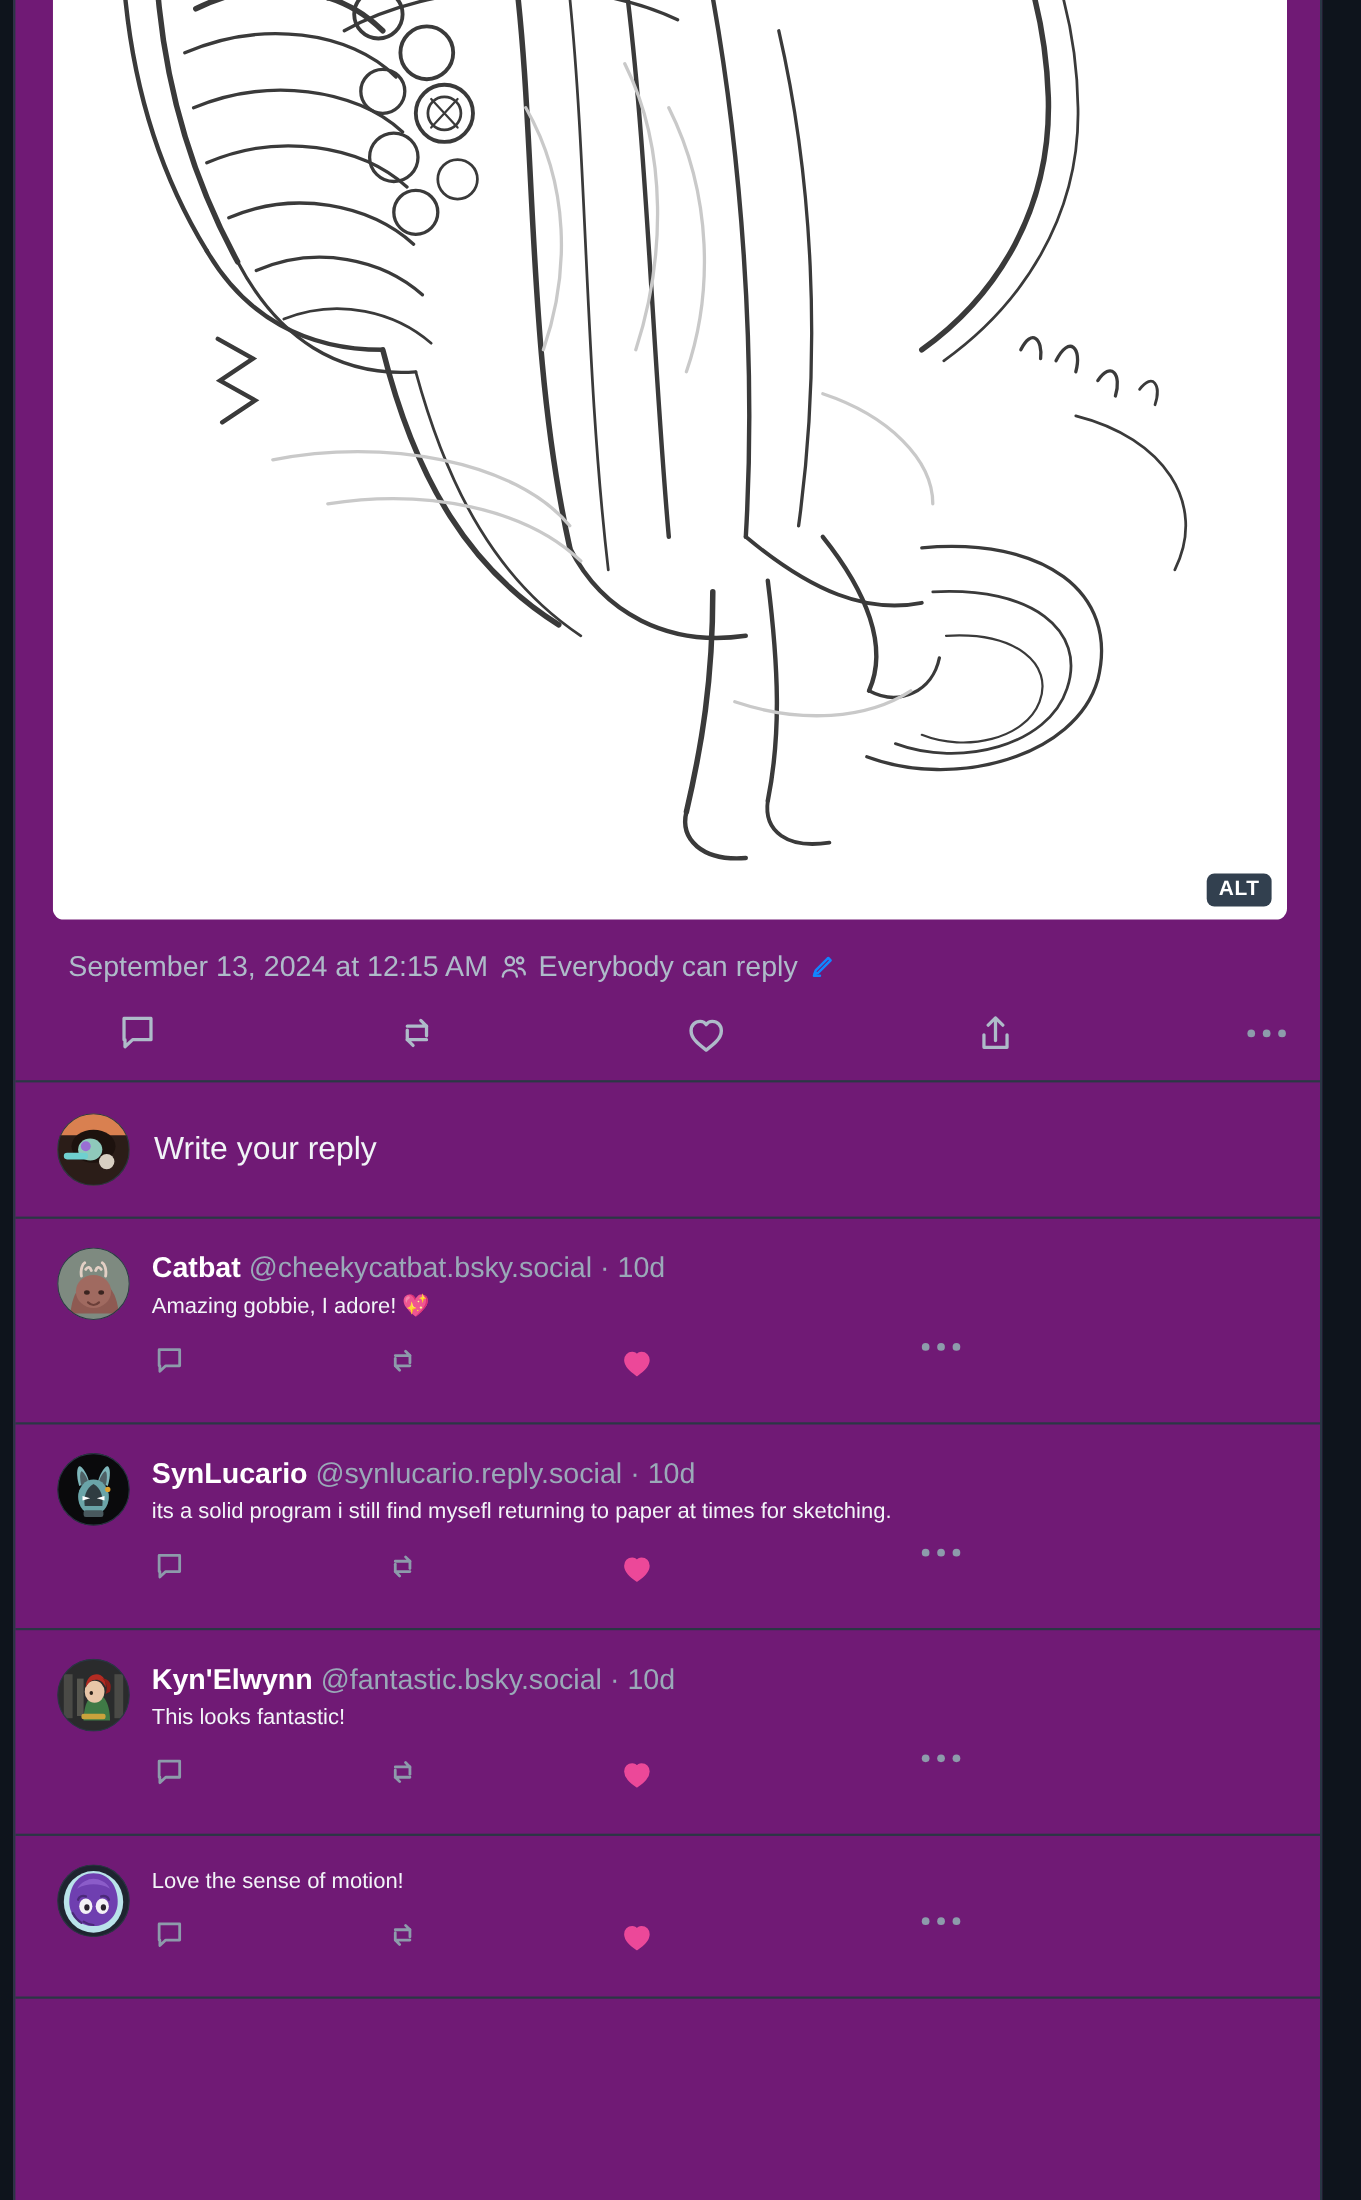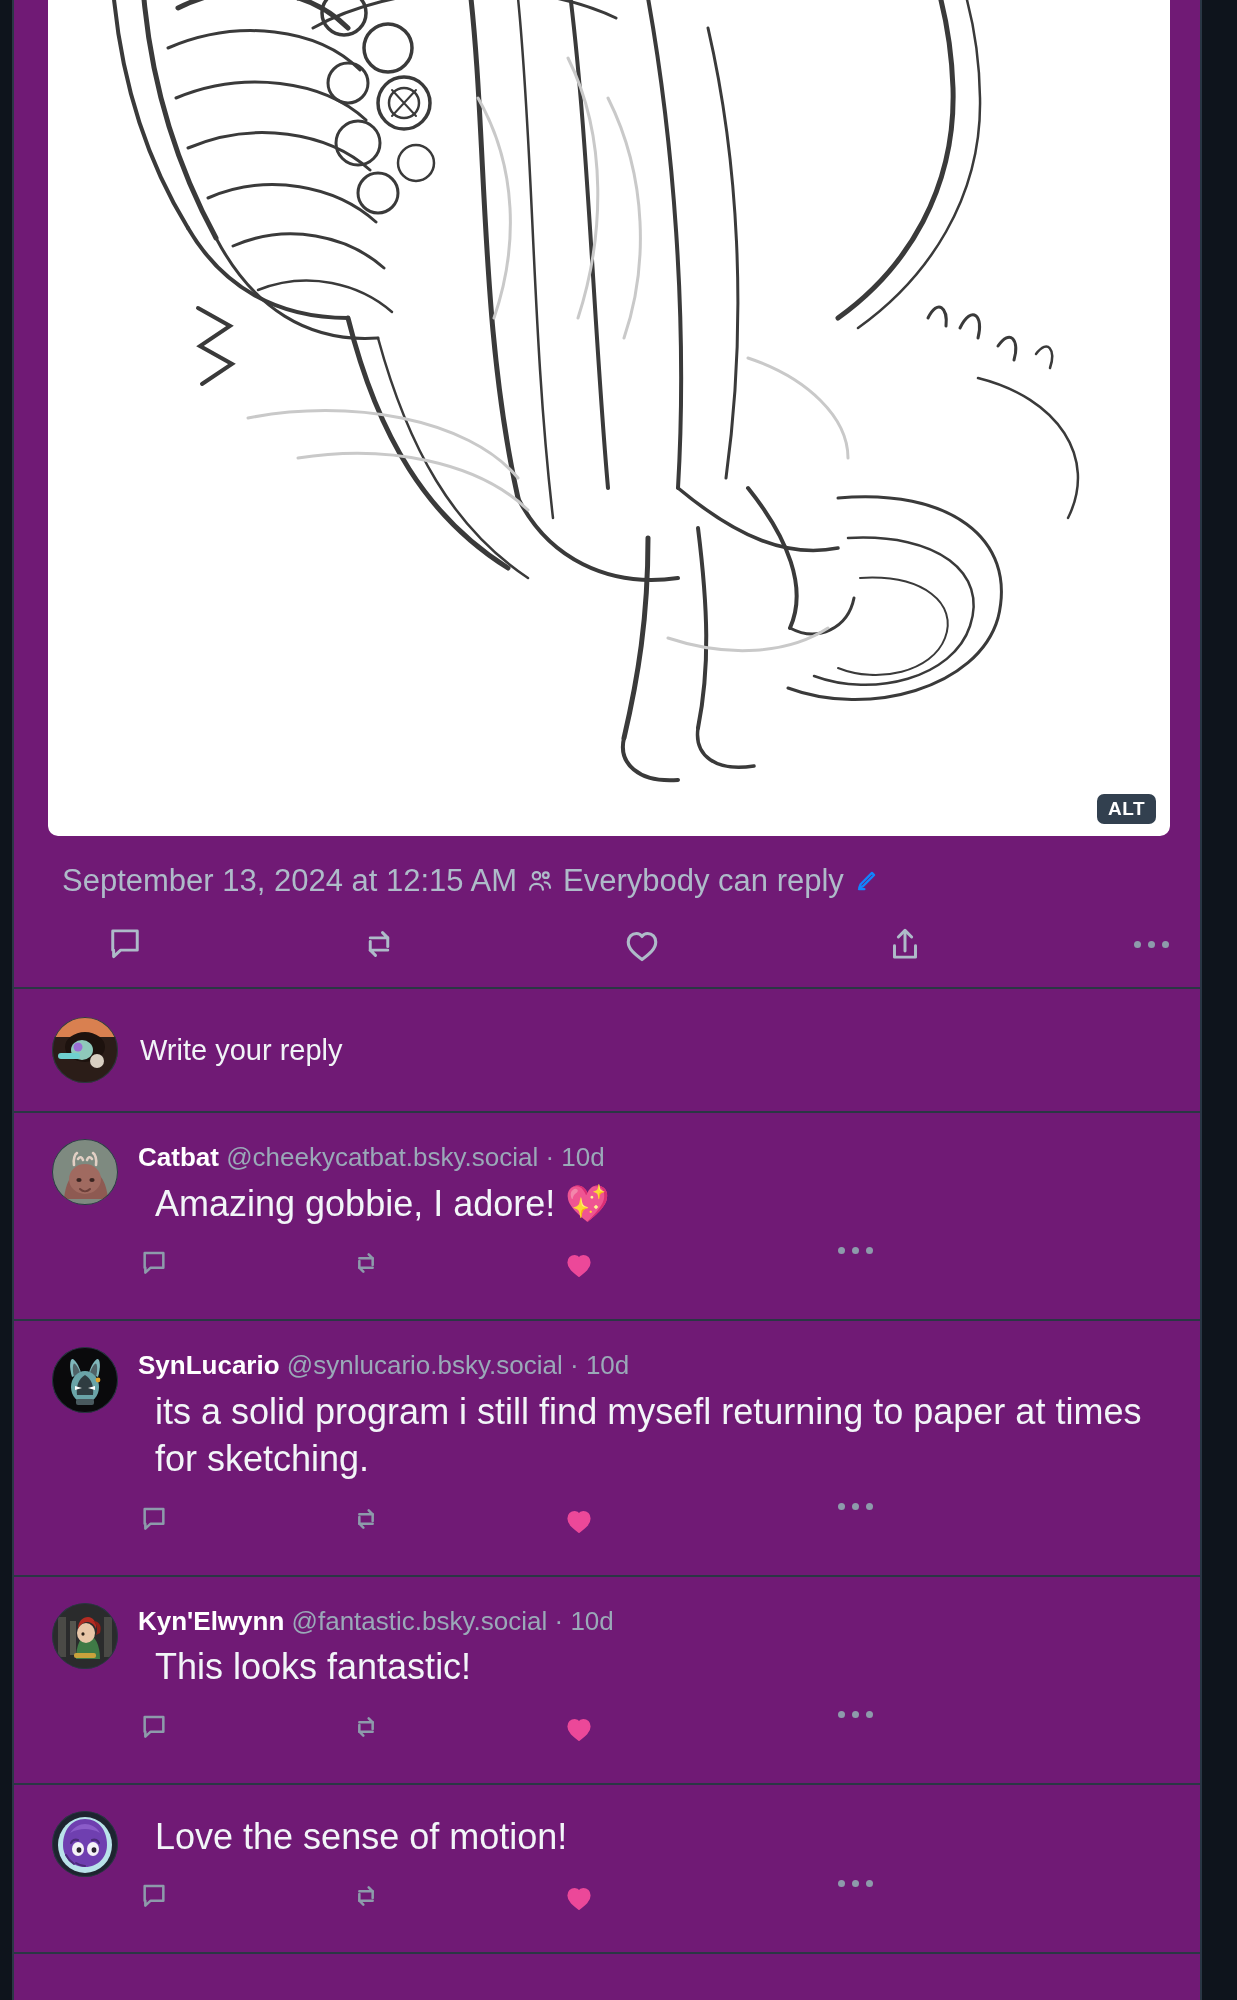--- a/index.html
+++ b/index.html
@@ -63,21 +63,21 @@
     border-radius: 7px;
     line-height: 1;
   }
 
   .meta-row {
     display: flex;
     align-items: center;
     gap: 9px;
     padding: 27px 0 0 14px;
     color: #aebbc9;
-    font-size: 31px;
+    font-size: 26px;
     white-space: nowrap;
   }
   .people-icon { display: inline-flex; align-items: center; }
   .pencil-icon { display: inline-flex; align-items: center; }
 
   .actionbar {
     display: flex;
     align-items: center;
     padding: 30px 0 28px 0;
     position: relative;
@@ -125,24 +125,23 @@
   }
   .reply-name {
     color: #ffffff;
     font-weight: bold;
   }
   .reply-handle { color: #9aa9b8; }
   .reply-dot { color: #9aa9b8; }
   .reply-time { color: #9aa9b8; }
   .reply-text {
     color: #f2f5f8;
-    font-size: 36px;
+    font-size: 20px;
     line-height: 1.32;
     max-width: 990px;
-    margin-left: 17px;
   }
   .reply-actions {
     position: relative;
     height: 74px;
     margin-top: 8px;
   }
   .reply-actions .act {
     position: absolute;
     top: 12px;
     display: flex;
@@ -397,21 +396,21 @@
           <path d="M23 39l7 2-7 2z" fill="#ffffff"></path>
           <path d="M43 39l-7 2 7 2z" fill="#ffffff"></path>
           <rect x="24" y="52" width="18" height="6" rx="2" fill="#49595e"></rect>
           <circle cx="46" cy="33" r="2.4" fill="#e0a22c"></circle>
           <circle cx="33" cy="33" r="33" fill="none" stroke="#2a3744" stroke-width="2"></circle>
         </svg>
       </div>
       <div class="reply-body">
         <div class="reply-head">
           <span class="reply-name">SynLucario</span>
-          <span class="reply-handle">@synlucario.bsky.social</span>
+          <span class="reply-handle">@synlucario.reply.social</span>
           <span class="reply-dot">·</span>
           <span class="reply-time">10d</span>
         </div>
         <div class="reply-text">its a solid program i still find mysefl returning to paper at times for sketching.</div>
         <div class="reply-actions">
           <div class="act" style="left:0;">
             <svg width="32" height="32" viewBox="0 0 24 24" fill="none" stroke="#8d9bab" stroke-width="1.9" stroke-linejoin="round">
               <path d="M5 4.5h14v11H9.5L5.5 19.2V15.5H5z"></path>
             </svg>
           </div>

